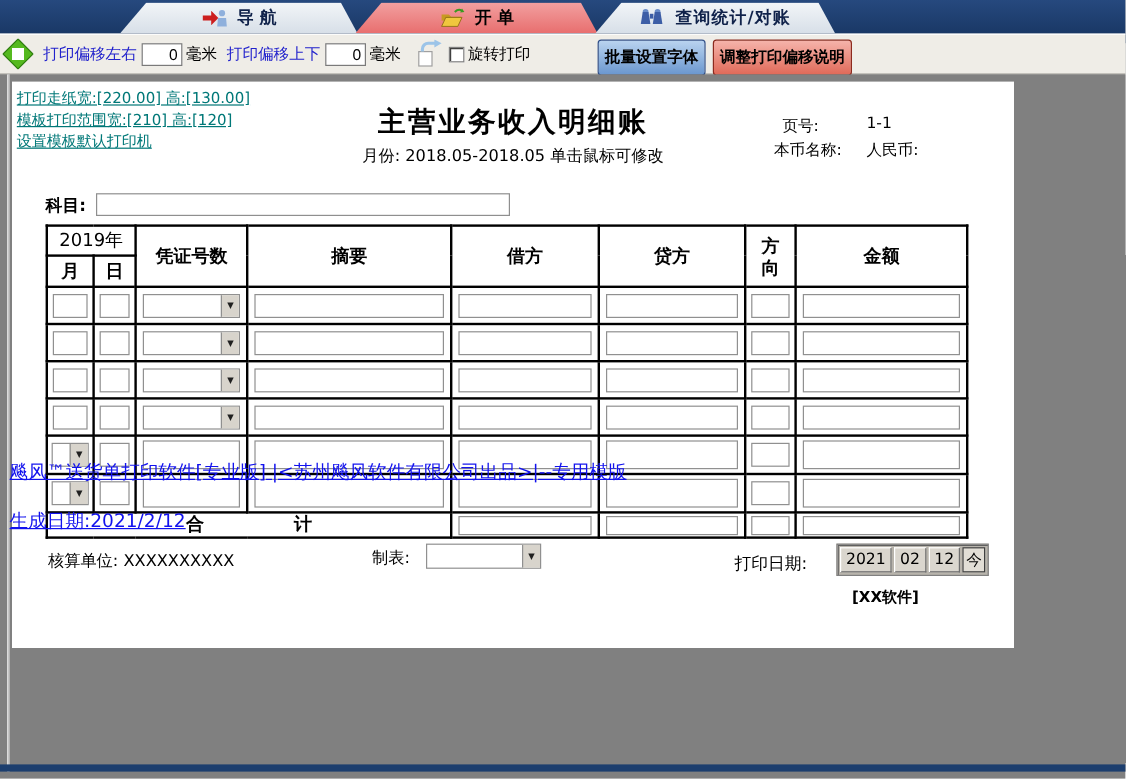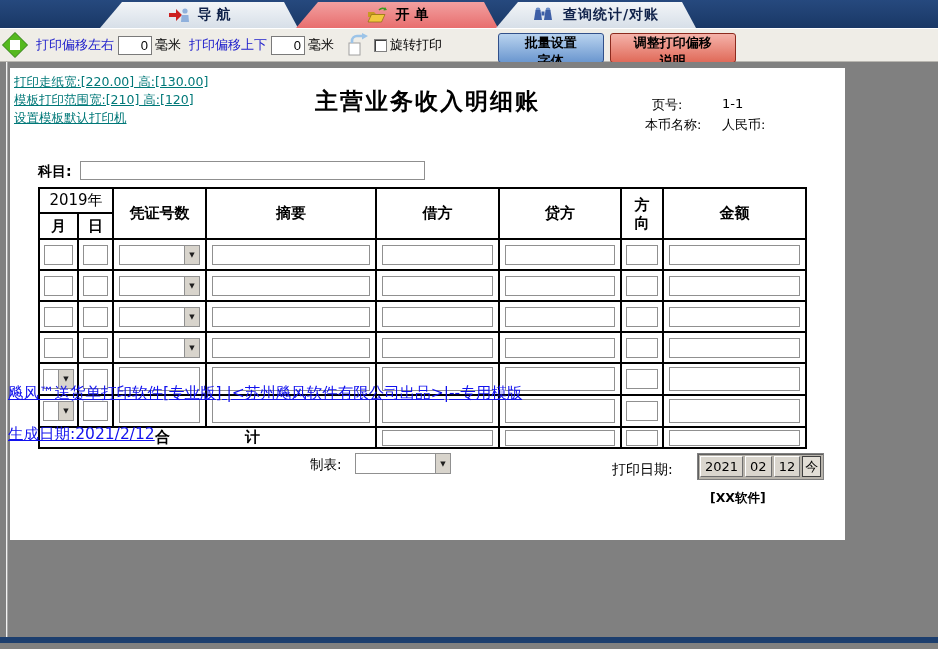--- a/index.html
+++ b/index.html
@@ -26,21 +26,21 @@
     display:flex; align-items:center; }
   .toolbar .lbl-blue { color:#2222cc; font-size:13px; margin-left:8px; }
   .toolbar .lbl-black { color:#000; font-size:13px; margin-left:3px; }
   .num-input { width:34px; height:19px; border:1px solid #7a7a7a; background:#fff;
     text-align:right; font-size:13px; padding-right:3px; margin-left:4px; }
   .diamond { width:26px; height:26px; margin-left:2px; }
   .rotwrap { margin-left:12px; width:24px; height:24px; }
   .cb { width:13px; height:13px; background:#fff; border:1px solid #808080;
     box-shadow:inset 1px 1px 0 #404040; display:inline-block; margin-left:4px; cursor:pointer; }
   .btnrow { position:absolute; left:498px; top:4px; display:flex; gap:6px; }
-  .tbtn { height:30px; padding:0 20px; font-size:13px; font-weight:600; color:#000;
+  .tbtn { height:30px; padding:0 5px; font-size:13px; font-weight:600; color:#000;
     border-radius:3px; cursor:pointer; font-family:"DejaVu Sans",sans-serif; }
   .tbtn.blue   { background:linear-gradient(#b9d3ef,#6b97cf); border:1px solid #31508a; }
   .tbtn.red    { background:linear-gradient(#f5b3aa,#e06a59); border:1px solid #8c2a1e; }
   .tbtn.orange { background:linear-gradient(#ffe07e,#ffab12); border:1px solid #a84a00;margin-top:48px; }
 
   
   .content { position:absolute; left:0; top:62px; width:938px; height:581px; background:#808080; }
   .left-edge { position:absolute; left:6px; top:0; width:2px; height:581px;
     background:#f2f2f2; border-right:1px solid #a8a8a8; }
   .bottom-strip { position:absolute; left:0; bottom:0; width:938px; height:6px; background:#1c3e6e; }
@@ -171,20 +171,21 @@
 
   <div class="content">
     <div class="left-edge"></div>
 
     <div class="page">
       <a class="plink l1">打印走纸宽:[220.00] 高:[130.00]</a>
       <a class="plink l2">模板打印范围宽:[210] 高:[120]</a>
       <a class="plink l3">设置模板默认打印机</a>
 
       <div class="doc-title">主营业务收入明细账</div>
+      <div class="doc-sub">月份: 2018.05-2018.05 单击鼠标可修改</div>
 
       <span class="pgno-lbl">页号:</span>
       <span class="pgno-val">1-1</span>
       <span class="cur-lbl">本币名称:</span>
       <span class="cur-val">人民币:</span>
 
       <span class="subj-lbl">科目:</span>
       <input class="subj-input" value="" style="">
 
       <table class="ledger">
@@ -404,20 +405,24 @@
           <td>
                 <input class="cellin" style="height: 16px;">
               </td>
         </tr>
       </tbody>
         </table>
 
       <div class="wm wm1">飚风™送货单打印软件[专业版] |&lt;苏州飚风软件有限公司出品&gt;|--专用模版</div>
       <div class="wm wm2">生成日期:2021/2/12</div>
 
+      <div class="f-unit">
+        <span>核算单位:</span>
+        <span>XXXXXXXXXX</span>
+      </div>
       <span class="f-tab-lbl">制表:</span>
       <div class="combo f-tab-combo">
         <span class="cbox"></span>
           <span class="cbtn">▼</span>
       </div>
 
       <span class="f-print-lbl">打印日期:</span>
       <div class="datebox">
         <span class="datebtn">2021</span>
         <span class="datebtn">02</span>

